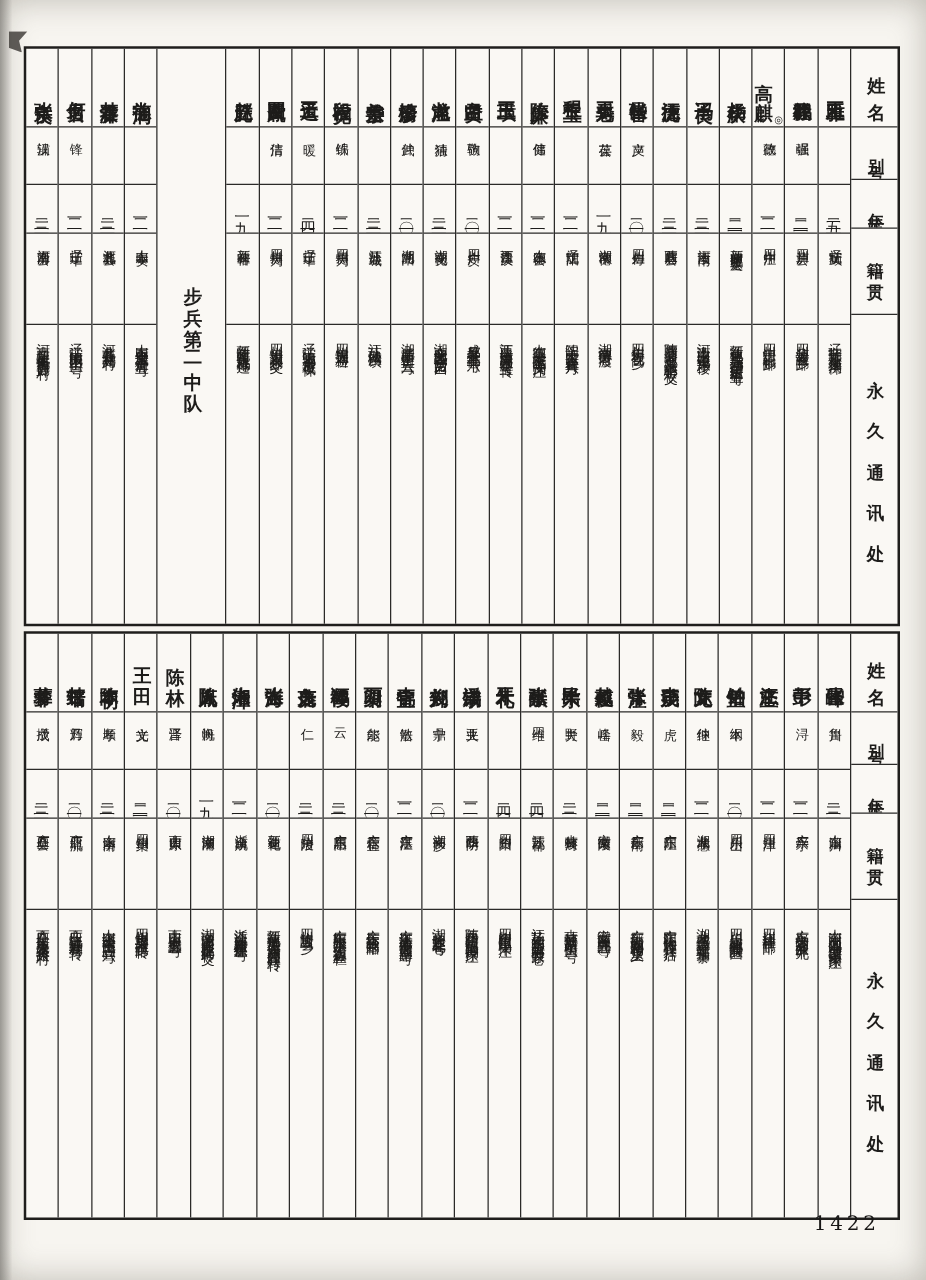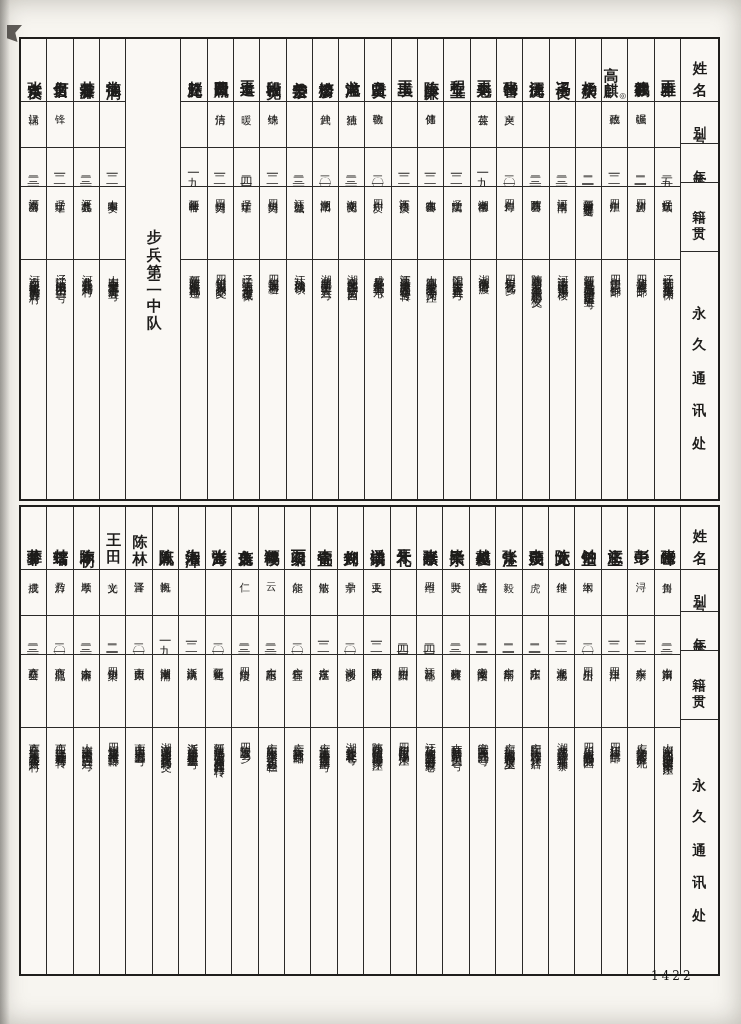--- a/index.html
+++ b/index.html
@@ -71,21 +71,21 @@
   .h-alias{font-size:13px;align-items:center;padding-top:0;} .h-alias>span{letter-spacing:.5em;}
   .h-age  {font-size:13px;} .h-age>span{letter-spacing:.25em;}
   .h-native{font-size:13.5px;align-items:center;padding-top:0;} .h-native>span{letter-spacing:1.3em;}
   .h-addr {font-size:14px;align-items:center;padding-top:0;} .h-addr>span{letter-spacing:2.35em;}
   
   .c-unit{flex:1 1 auto;font-size:15px;font-weight:700;}
   .c-unit>span{letter-spacing:1.15em;}
   .page-number{
     position:absolute;left:651px;top:969px;
     font-family:"DejaVu Serif","Liberation Serif",serif;
-    font-size:12px;letter-spacing:3px;color:#181716;
+    font-size:16px;letter-spacing:3px;color:#181716;
   }
 </style>
 </head>
 <body>
 
 <div class="page">
   <div class="edge-shade"></div>
   <div class="corner-smudge"></div>
 
   <div class="roster" id="table-top">

